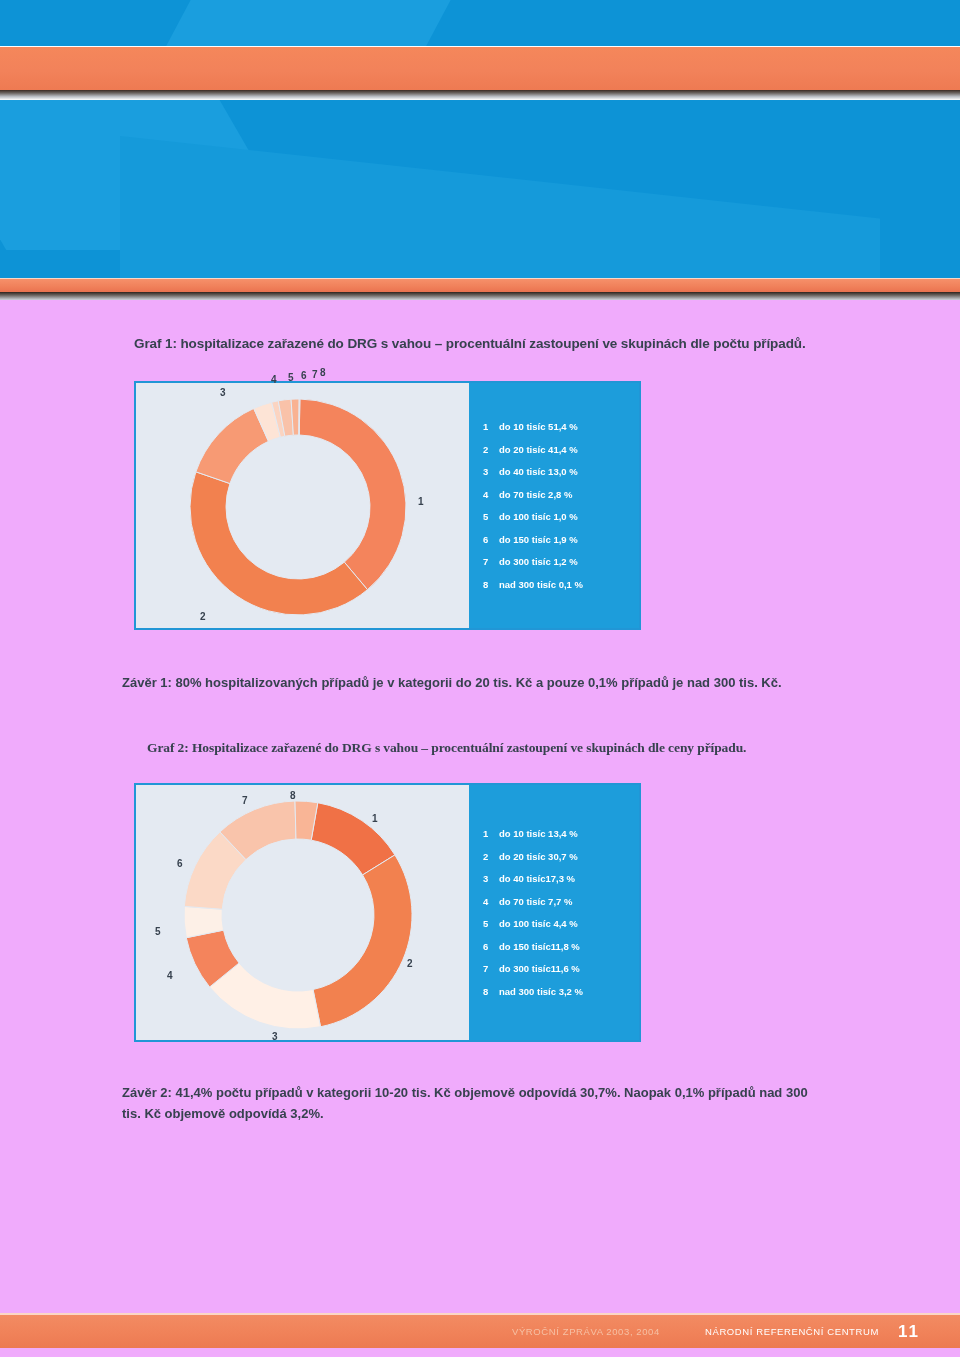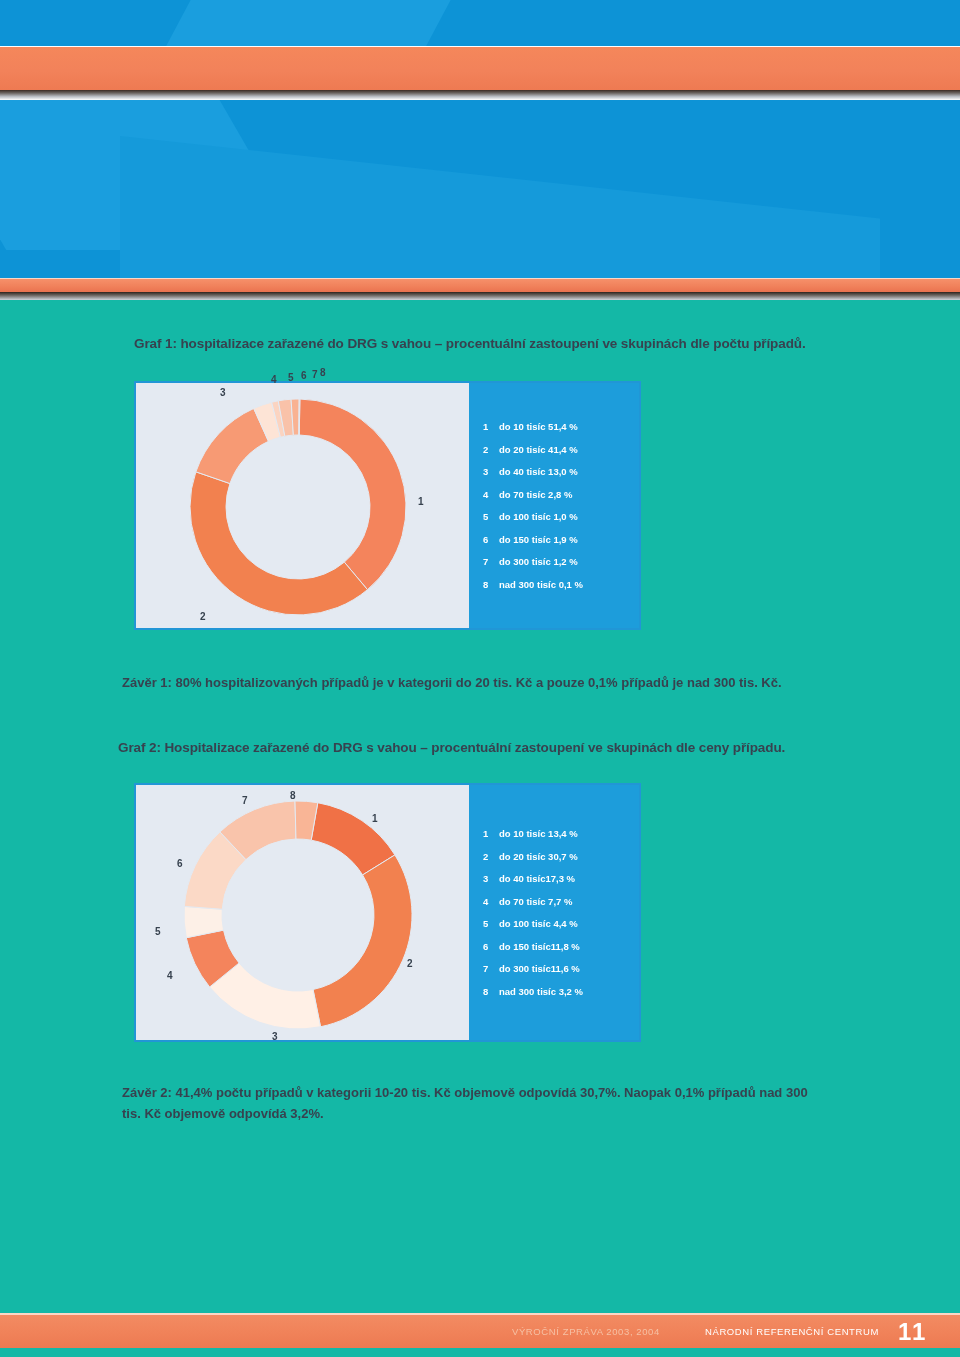--- a/index.html
+++ b/index.html
@@ -9,21 +9,21 @@
     height: 1357px;
     background: #e4eaf2;
     font-family: "Liberation Sans", sans-serif;
     overflow: hidden;
   }
 
   .page {
     position: relative;
     width: 960px;
     height: 1357px;
-    background: #14b8a6;
+    background: #f0abfc;
   }
 
   
   .banner {
     position: absolute;
     top: 0; left: 0;
     width: 960px;
     height: 300px;
     overflow: hidden;
   }
@@ -105,21 +105,21 @@
   
   .content { position: absolute; top: 300px; left: 0; width: 960px; }
 
   .caption {
     font-size: 13.5px;
     font-weight: bold;
     color: #37424f;
     letter-spacing: -0.1px;
   }
   .caption-1 { position: absolute; top: 36px; left: 134px; }
-  .caption-2 { position: absolute; top: 440px; left: 118px; }
+  .caption-2 { position: absolute; top: 440px; left: 147px; font-family: Liberation Serif, serif; }
 
   .chart-box {
     position: absolute;
     border: 2px solid #2196d6;
     background: #e4eaf2;
   }
   .chart-box-1 { left: 134px; top: 81px; width: 507px; height: 249px; }
   .chart-box-2 { left: 134px; top: 483px; width: 507px; height: 259px; }
 
   .legend-panel {
@@ -199,21 +199,21 @@
     position: absolute;
     left: 705px;
     font-size: 9.5px;
     font-weight: normal;
     letter-spacing: 0.6px;
     color: #ffffff;
   }
   .footer-page {
     position: absolute;
     left: 898px;
-    font-size: 24px;
+    font-size: 17px;
     font-weight: bold;
     color: #ffffff;
     letter-spacing: 2px;
   }
 </style>
 </head>
 <body>
 
 <div class="page">
 

